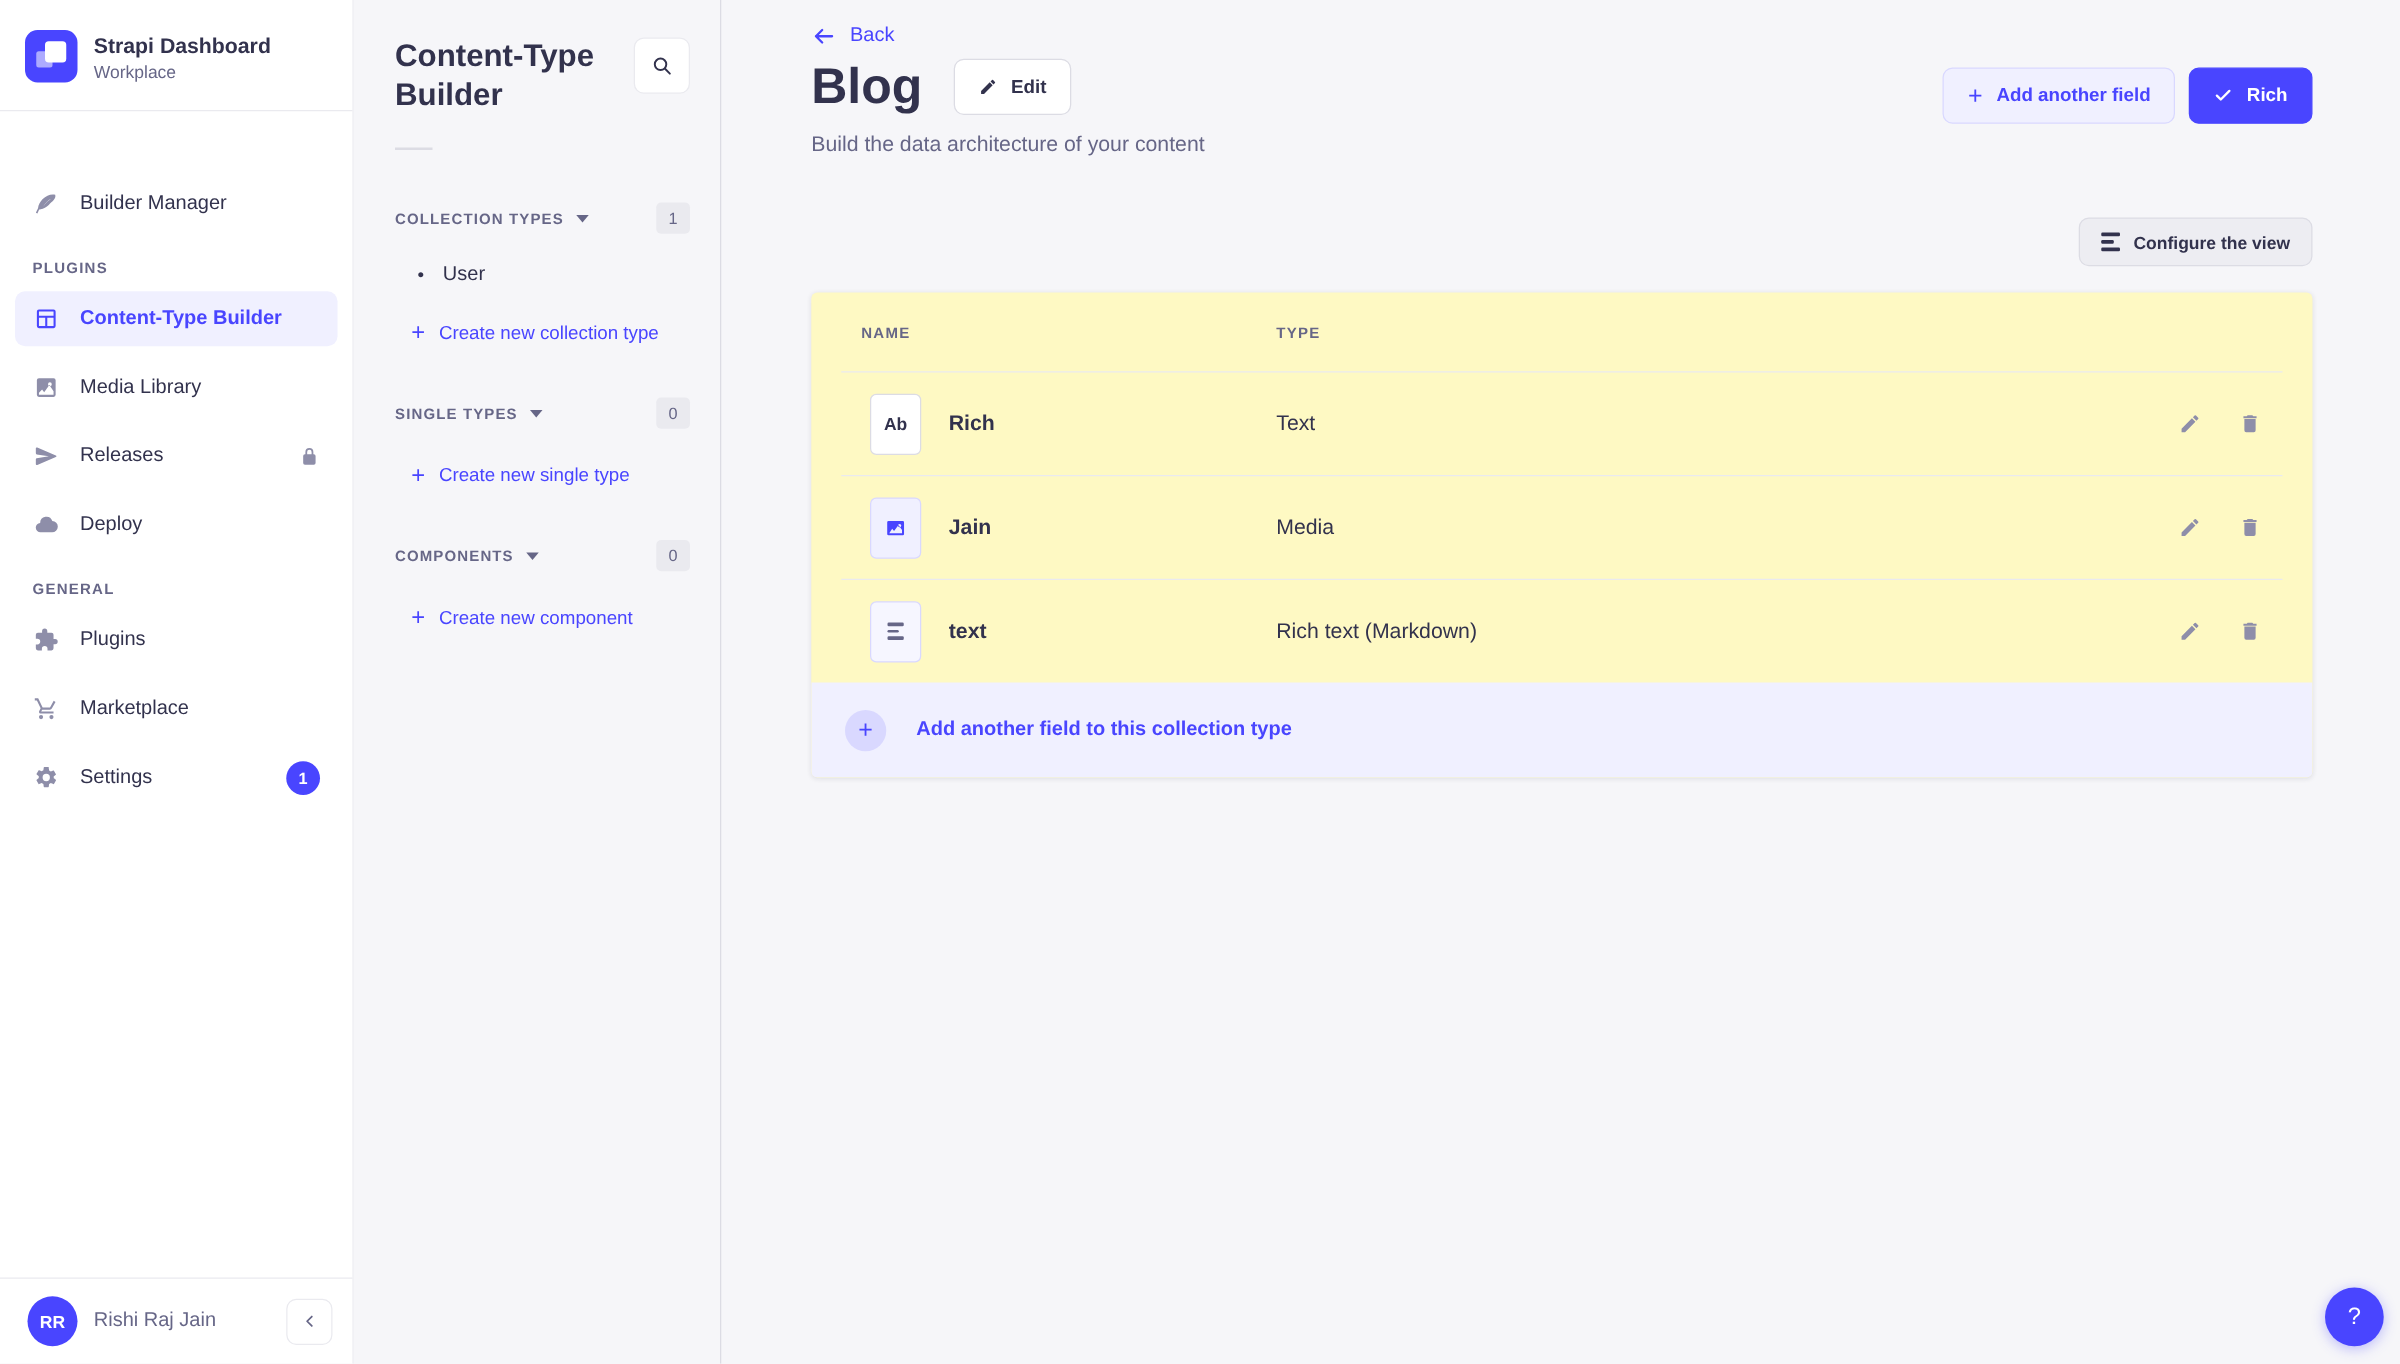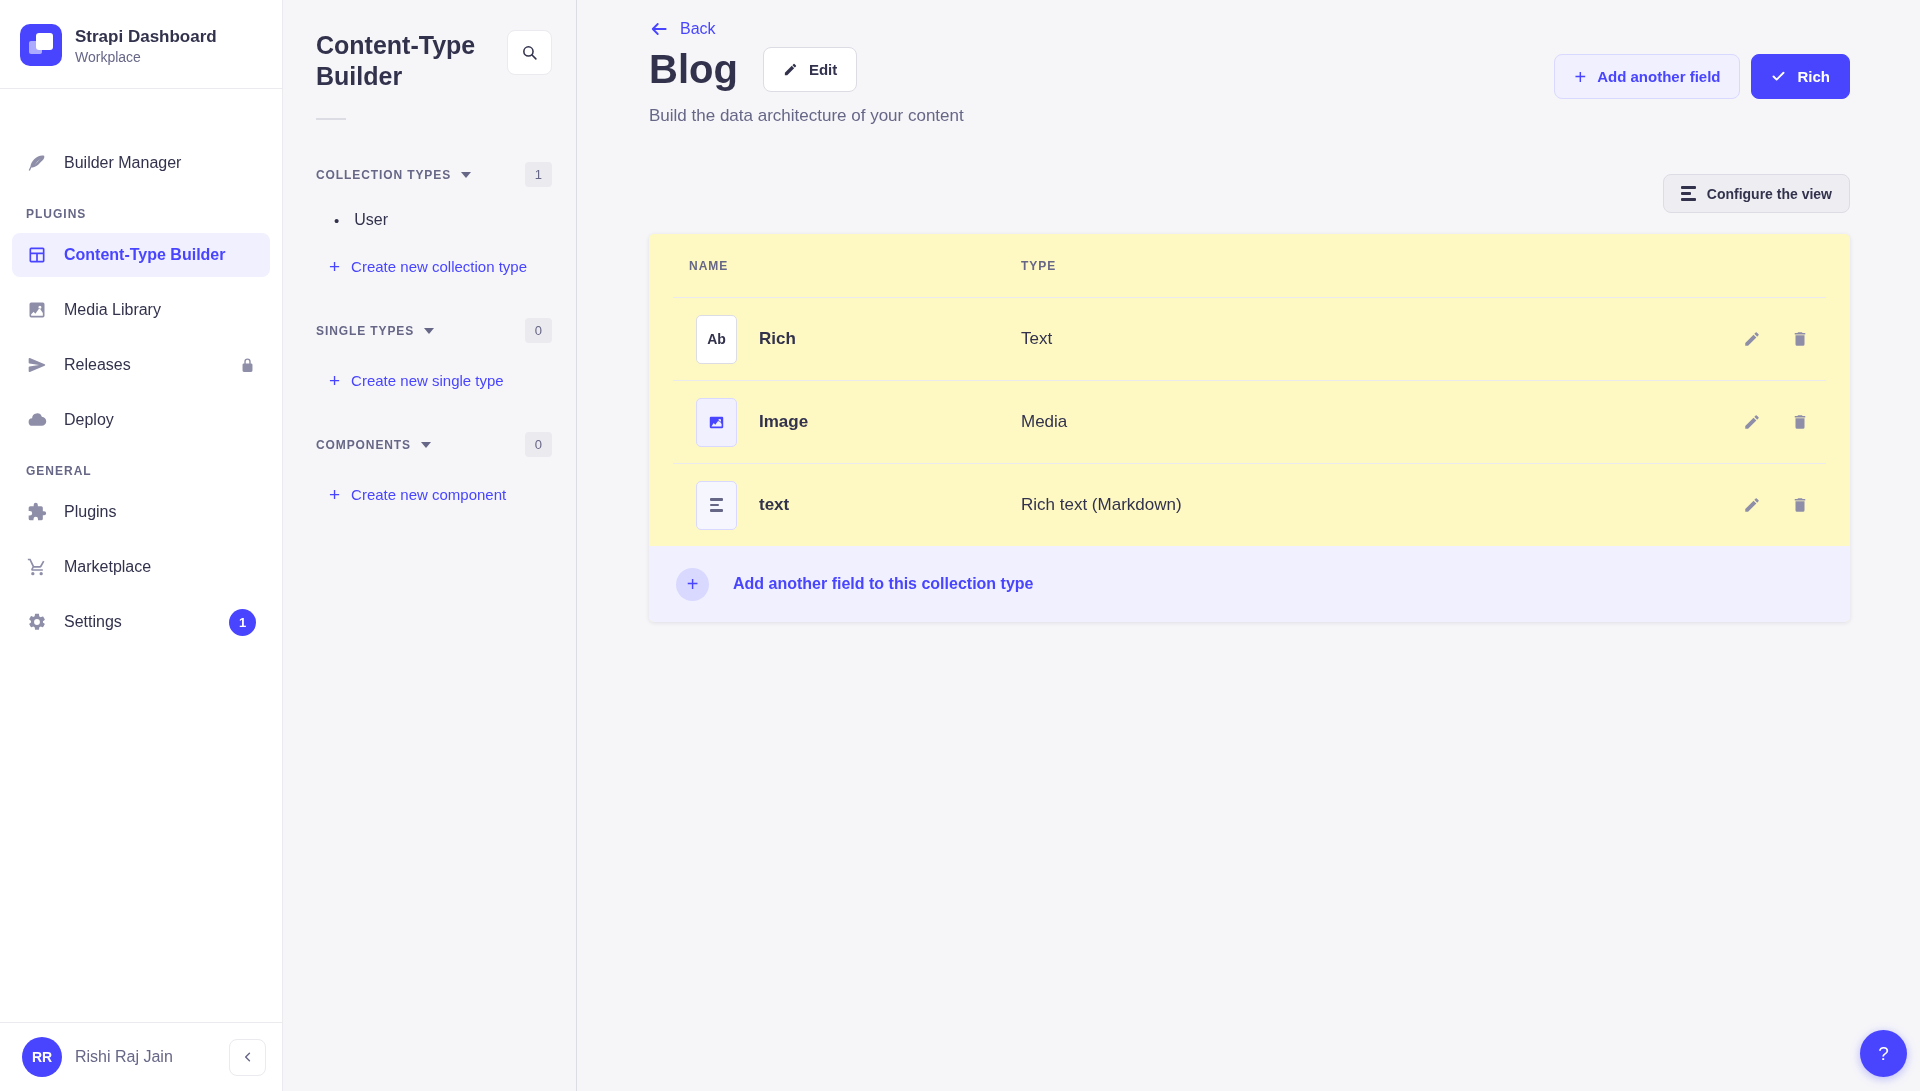--- a/index.html
+++ b/index.html
@@ -345,21 +345,21 @@
       </div>
       <div class="card-divider"></div>
 
       <div class="field-row">
         <div class="col-name">
           <div class="field-icon-box fib-media">
             <svg viewBox="0 0 24 24" fill="currentColor">
                 <path d="M4 4h16a1.5 1.5 0 0 1 1.5 1.5v13A1.5 1.5 0 0 1 20 20H4a1.5 1.5 0 0 1-1.5-1.5v-13A1.5 1.5 0 0 1 4 4zm12.5 3.2a1.9 1.9 0 1 0 0 3.8 1.9 1.9 0 0 0 0-3.8zM4.8 17.8h14.4V14l-3.9-5.6-5.1 6.9-2.1-2.6-3.3 5.1z"></path>
               </svg>
           </div>
-          <span class="field-name">Image</span>
+          <span class="field-name">Jain</span>
         </div>
         <div class="col-type field-type">Media</div>
         <div class="row-actions">
           <button class="icon-btn">
             <span style="display:flex;">
                 <svg viewBox="0 0 24 24" fill="currentColor">
                   <path d="M3 17.25V21h3.75L17.8 9.94l-3.75-3.75L3 17.25zM20.7 7.04a1 1 0 0 0 0-1.41l-2.34-2.34a1 1 0 0 0-1.41 0l-1.83 1.83 3.75 3.75 1.83-1.83z"></path>
                 </svg>
               </span>
           </button>

